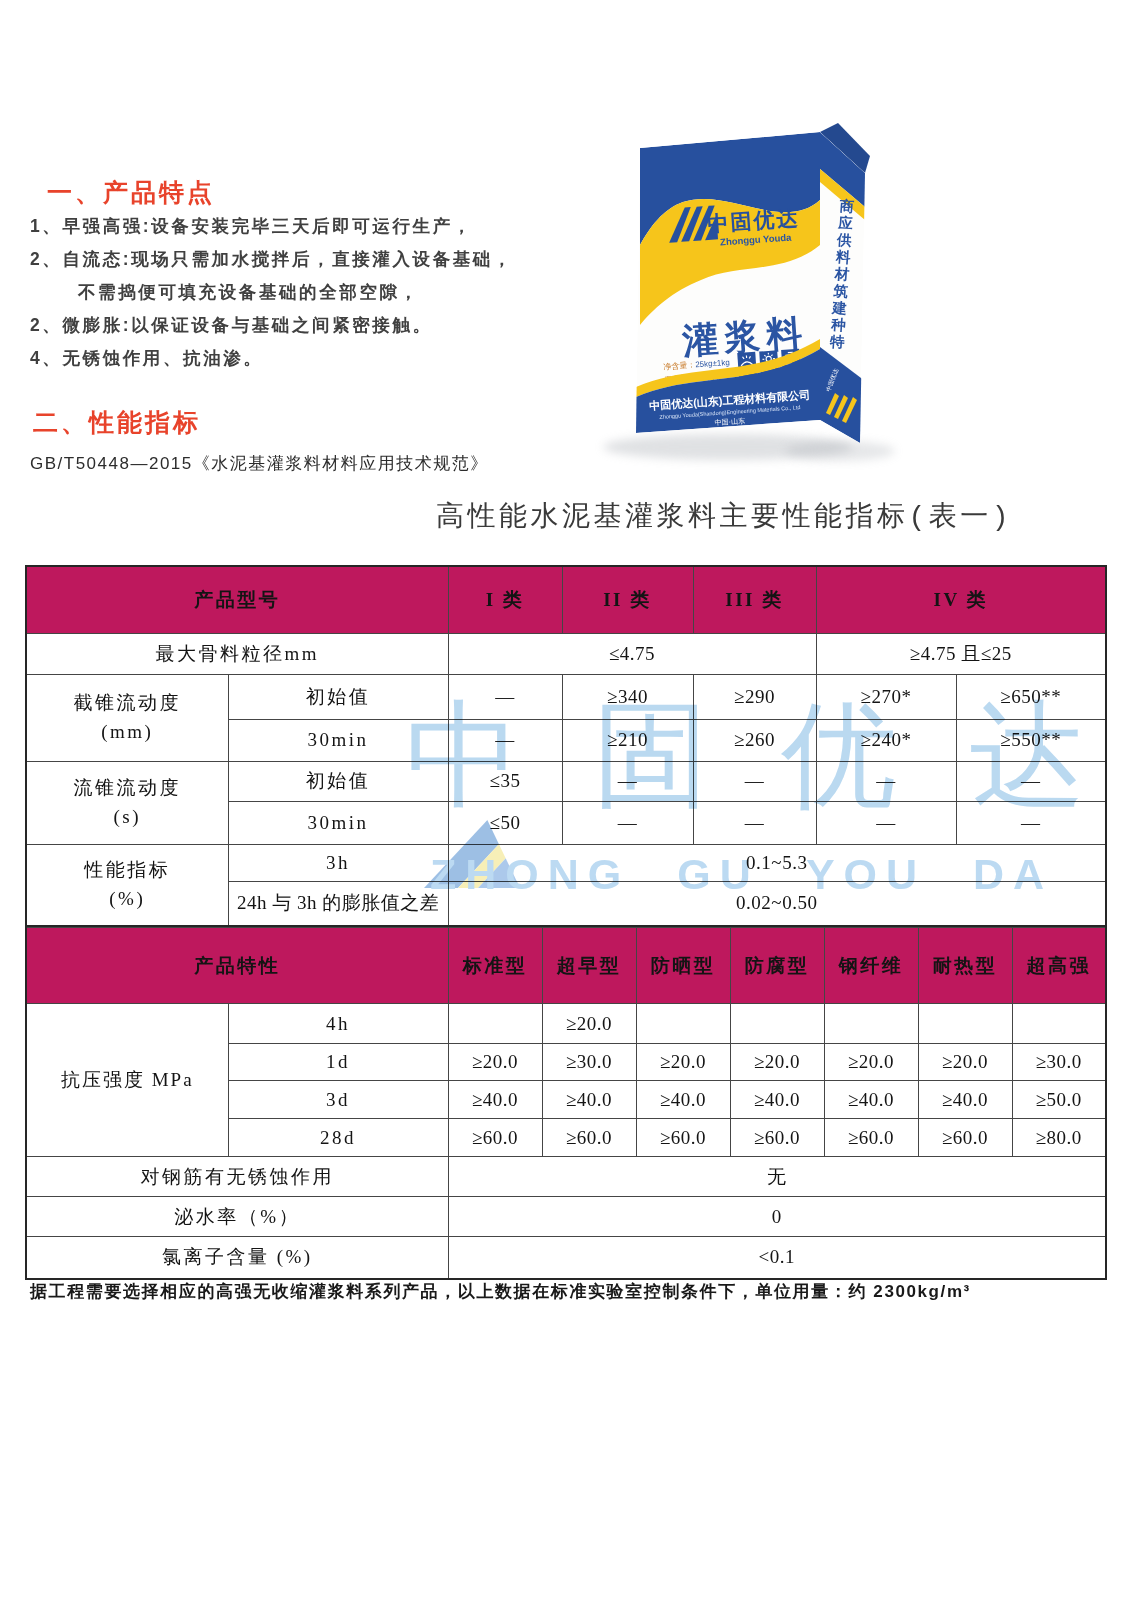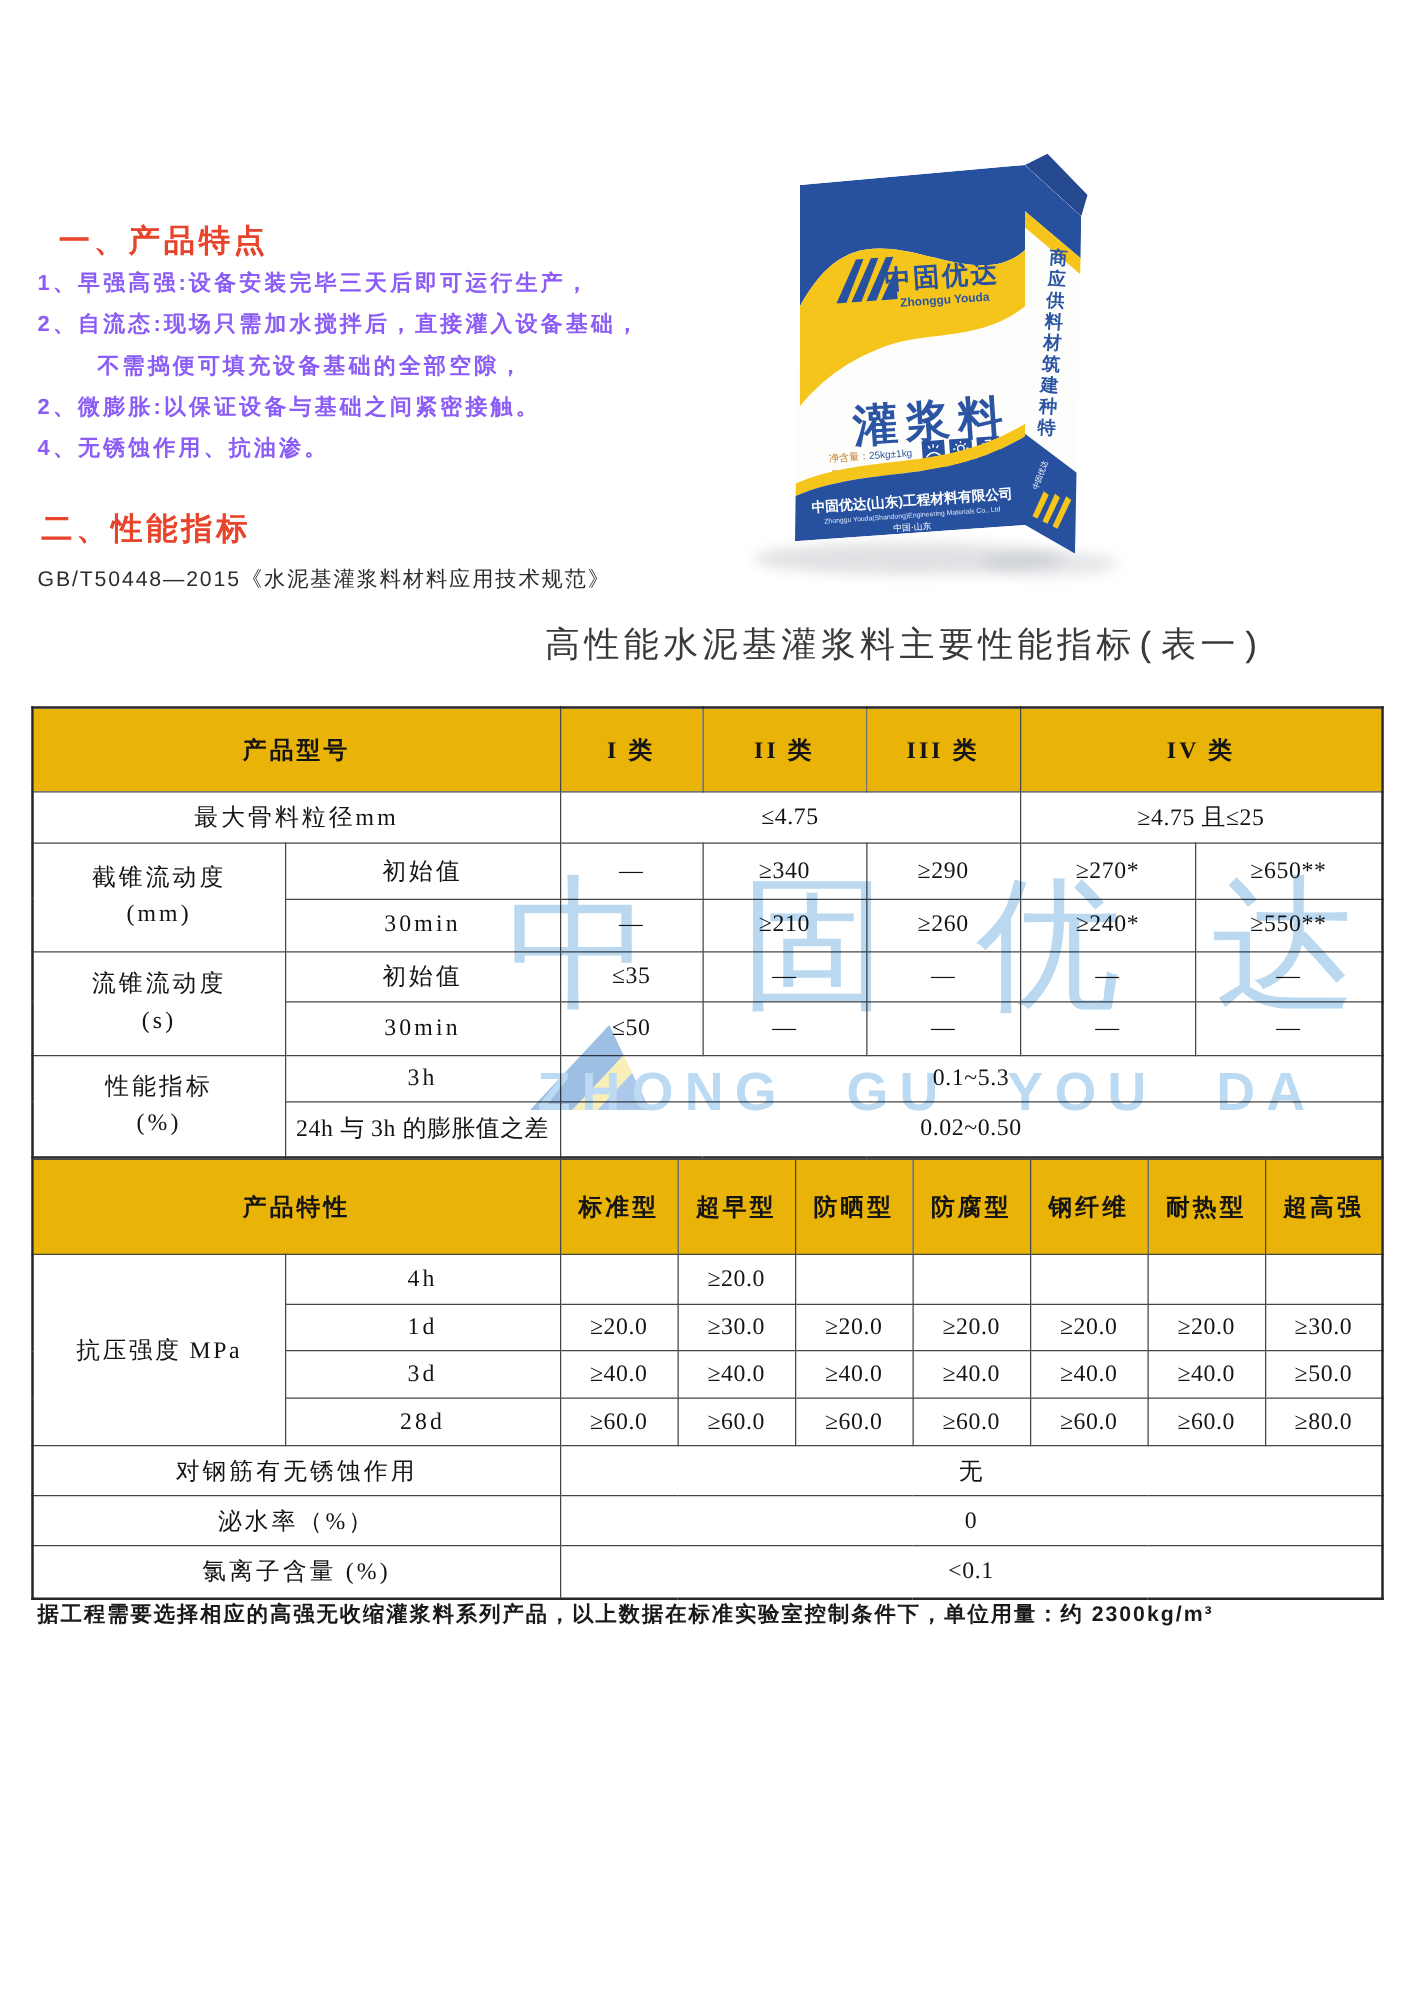--- a/index.html
+++ b/index.html
@@ -1,36 +1,36 @@
 <!DOCTYPE html>
 <html><head>
 <meta charset="utf-8">
 <style>
   html,body{margin:0;padding:0;background:#fff;}
   .page{position:relative;width:1131px;height:1600px;background:#ffffff;overflow:hidden;
         font-family:"Liberation Sans","DejaVu Sans",sans-serif;color:#1a1a1a;border-radius:25px;}
   .abs{position:absolute;}
   .h-red{color:#e8432b;font-weight:bold;font-size:25px;letter-spacing:3px;}
   .features{left:30px;top:210px;font-size:17.5px;font-weight:600;letter-spacing:2.6px;
-            color:#8b5cf6;line-height:33px;}
+            color:#404040;line-height:33px;}
   .features .line{white-space:nowrap;}
   .features .indent{padding-left:48px;}
   .gb-ref{left:30px;top:452px;font-size:17px;letter-spacing:1.5px;color:#2c2c2c;font-weight:500;text-align:center;}
   .tbl-title{left:436px;top:497px;font-size:28px;letter-spacing:3.5px;color:#3a3a3a;font-weight:500;font-family:Liberation Mono, monospace;}
   .footer-note{left:30px;top:1280px;font-size:17px;font-weight:600;letter-spacing:1.6px;color:#191919;}
 
   
   .tblwrap{left:25px;top:565px;width:1080px;}
   table.t{border-collapse:collapse;table-layout:fixed;width:1080px;background:transparent;}
   table.t td,table.t th{border:1.6px solid #454545;text-align:center;vertical-align:middle;
       padding:0;overflow:hidden;font-family:"Liberation Serif","DejaVu Serif",serif;
       font-size:19px;color:#141414;}
   table.t{border:2.5px solid #262626;}
   table.t2{border-top:none;}
-  th.red{background:#eab308;color:#ffffff;font-weight:bold;font-size:19.5px;letter-spacing:2.5px;
+  th.red{background:#be185d;color:#ffffff;font-weight:bold;font-size:19.5px;letter-spacing:2.5px;
       font-family:"Liberation Sans","DejaVu Sans",sans-serif;}
   th.sep{border-left:10px solid #ffffff;}
   td.lab{letter-spacing:2.5px;}
   td.cat{letter-spacing:2.5px;line-height:1.5;}
   td.leftlab{text-align:left;padding-left:3px;letter-spacing:2px;}
   td.val{letter-spacing:0.5px;}
 
   
   .wm{pointer-events:none;mix-blend-mode:multiply;opacity:0.85;}
   .wm-cn{left:405px;top:697px;font-size:116px;line-height:1;letter-spacing:72px;

